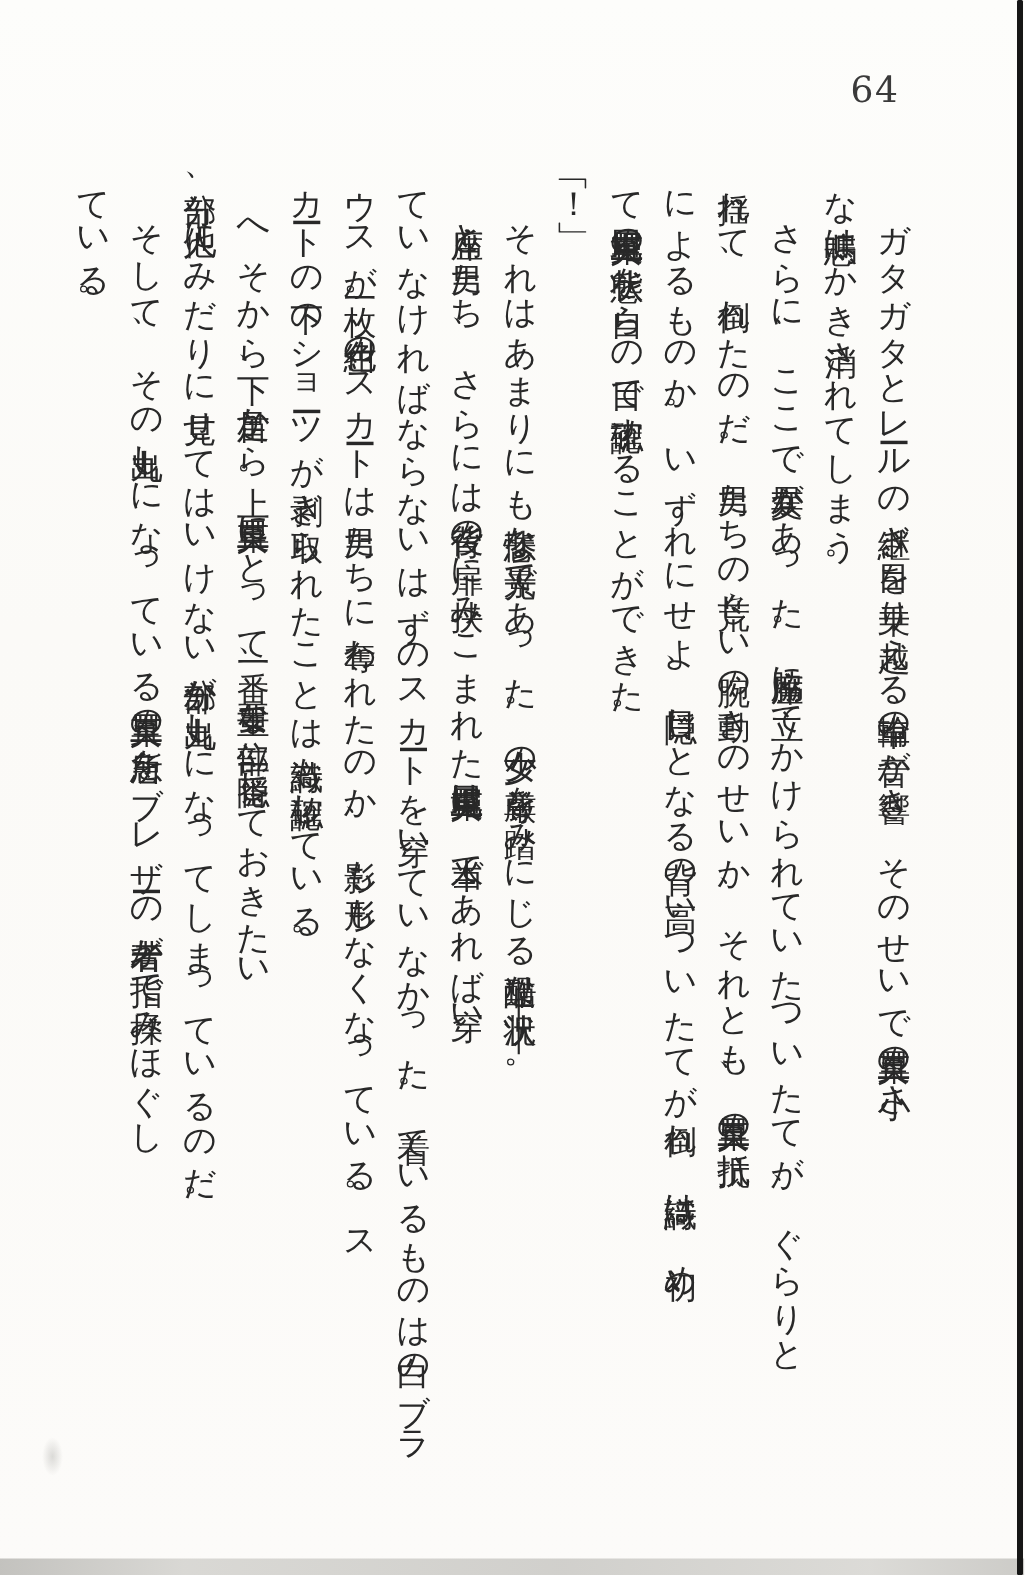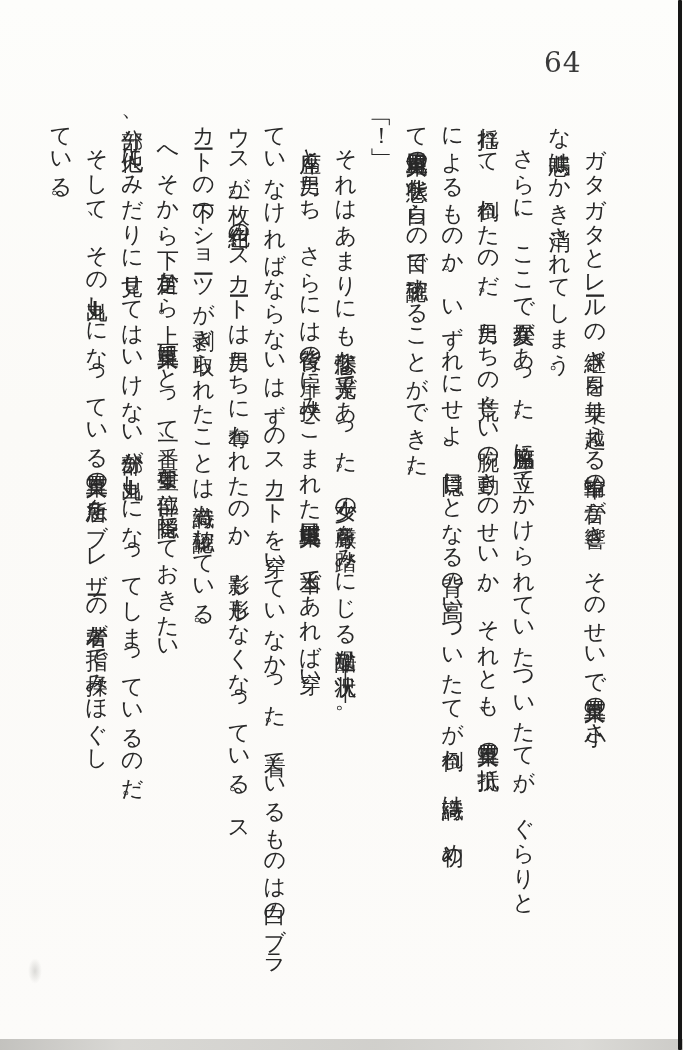--- a/index.html
+++ b/index.html
@@ -41,22 +41,22 @@
     position: absolute;
     left: 28px;
     top: 958px;
     width: 14px;
     height: 26px;
     background: radial-gradient(ellipse at center, rgba(120,120,115,0.25), rgba(120,120,115,0) 70%);
   }
   .page-number {
     position: absolute;
     top: 46px;
-    left: 544px;
-    font-size: 28px;
+    left: 567px;
+    font-size: 24px;
     letter-spacing: 1px;
     color: #3a3a3a;
   }
   .text-block {
     position: absolute;
     top: 112px;
     right: 70px;
     height: 838px;
     writing-mode: vertical-rl;
     text-orientation: mixed;

